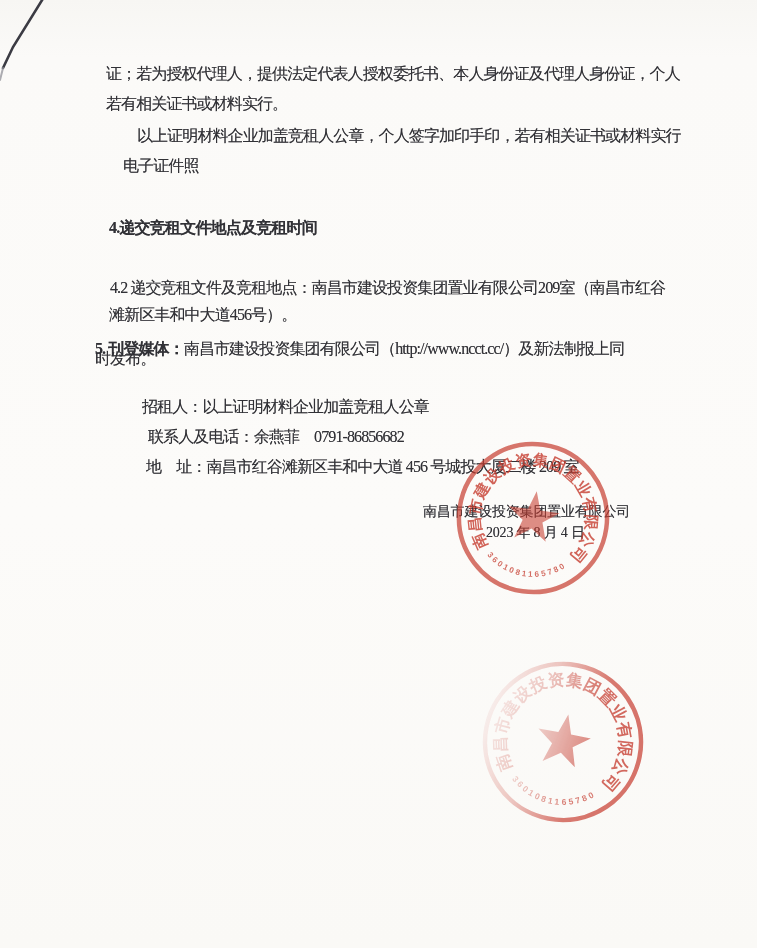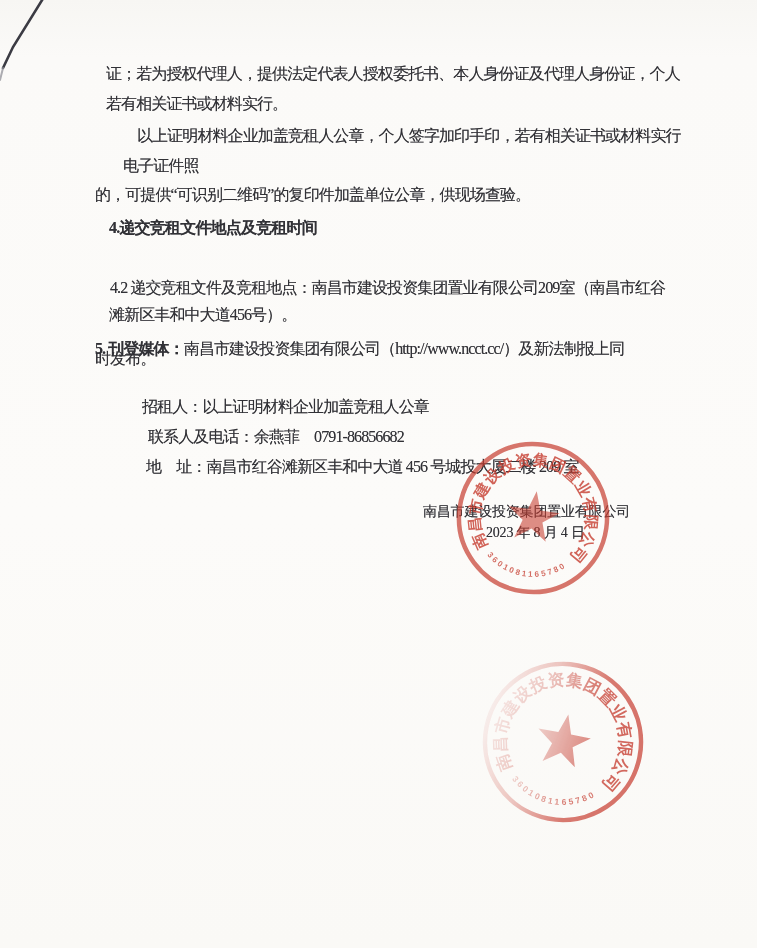--- a/index.html
+++ b/index.html
@@ -60,21 +60,20 @@
 
   <svg class="artifact" width="70" height="100" viewBox="0 0 70 100">
     <polyline points="44,-3 13,47 3,68" fill="none" stroke="#3b3b43" stroke-width="2.6" stroke-linecap="round"></polyline>
     <polyline points="3,68 0,80" fill="none" stroke="#92929a" stroke-width="2" stroke-linecap="round" opacity="0.75"></polyline>
   </svg>
 
   <div class="line" style="left:106px;top:64px"><span>证；若为授权代理人，提供法定代表人授权委托书、本人身份证及代理人身份证，个人</span></div>
   <div class="line" style="left:106px;top:94px"><span>若有相关证书或材料实行。</span></div>
   <div class="line" style="left:137px;top:126px"><span>以上证明材料企业加盖竞租人公章，个人签字加印手印，若有相关证书或材料实行</span></div>
   <div class="line" style="left:123px;top:156px"><span>电子证件照</span></div>
-  <div class="line" style="left:95px;top:185px"><span>的，可提供“可识别二维码”的复印件加盖单位公章，供现场查验。</span></div>
 
   <div class="line bold" style="left:109px;top:218px"><span>4.递交竞租文件地点及竞租时间</span></div>
   <div class="line" style="left:110px;top:278px"><span>4.2 递交竞租文件及竞租地点：南昌市建设投资集团置业有限公司209室（南昌市红谷</span></div>
   <div class="line" style="left:109px;top:305px"><span>滩新区丰和中大道456号）。</span></div>
 
   <div class="line" style="left:95px;top:339px"><span class="bold-seg">5. 刊登媒体：</span><span>南昌市建设投资集团有限公司（http://www.ncct.cc/）及新法制报上同</span></div>
   <div class="line" style="left:95px;top:349px"><span>时发布。</span></div>
 
   <div class="line" style="left:142px;top:397px"><span>招租人：以上证明材料企业加盖竞租人公章</span></div>
   <div class="line" style="left:148px;top:427px"><span>联系人及电话：余燕菲　0791-86856682</span></div>

